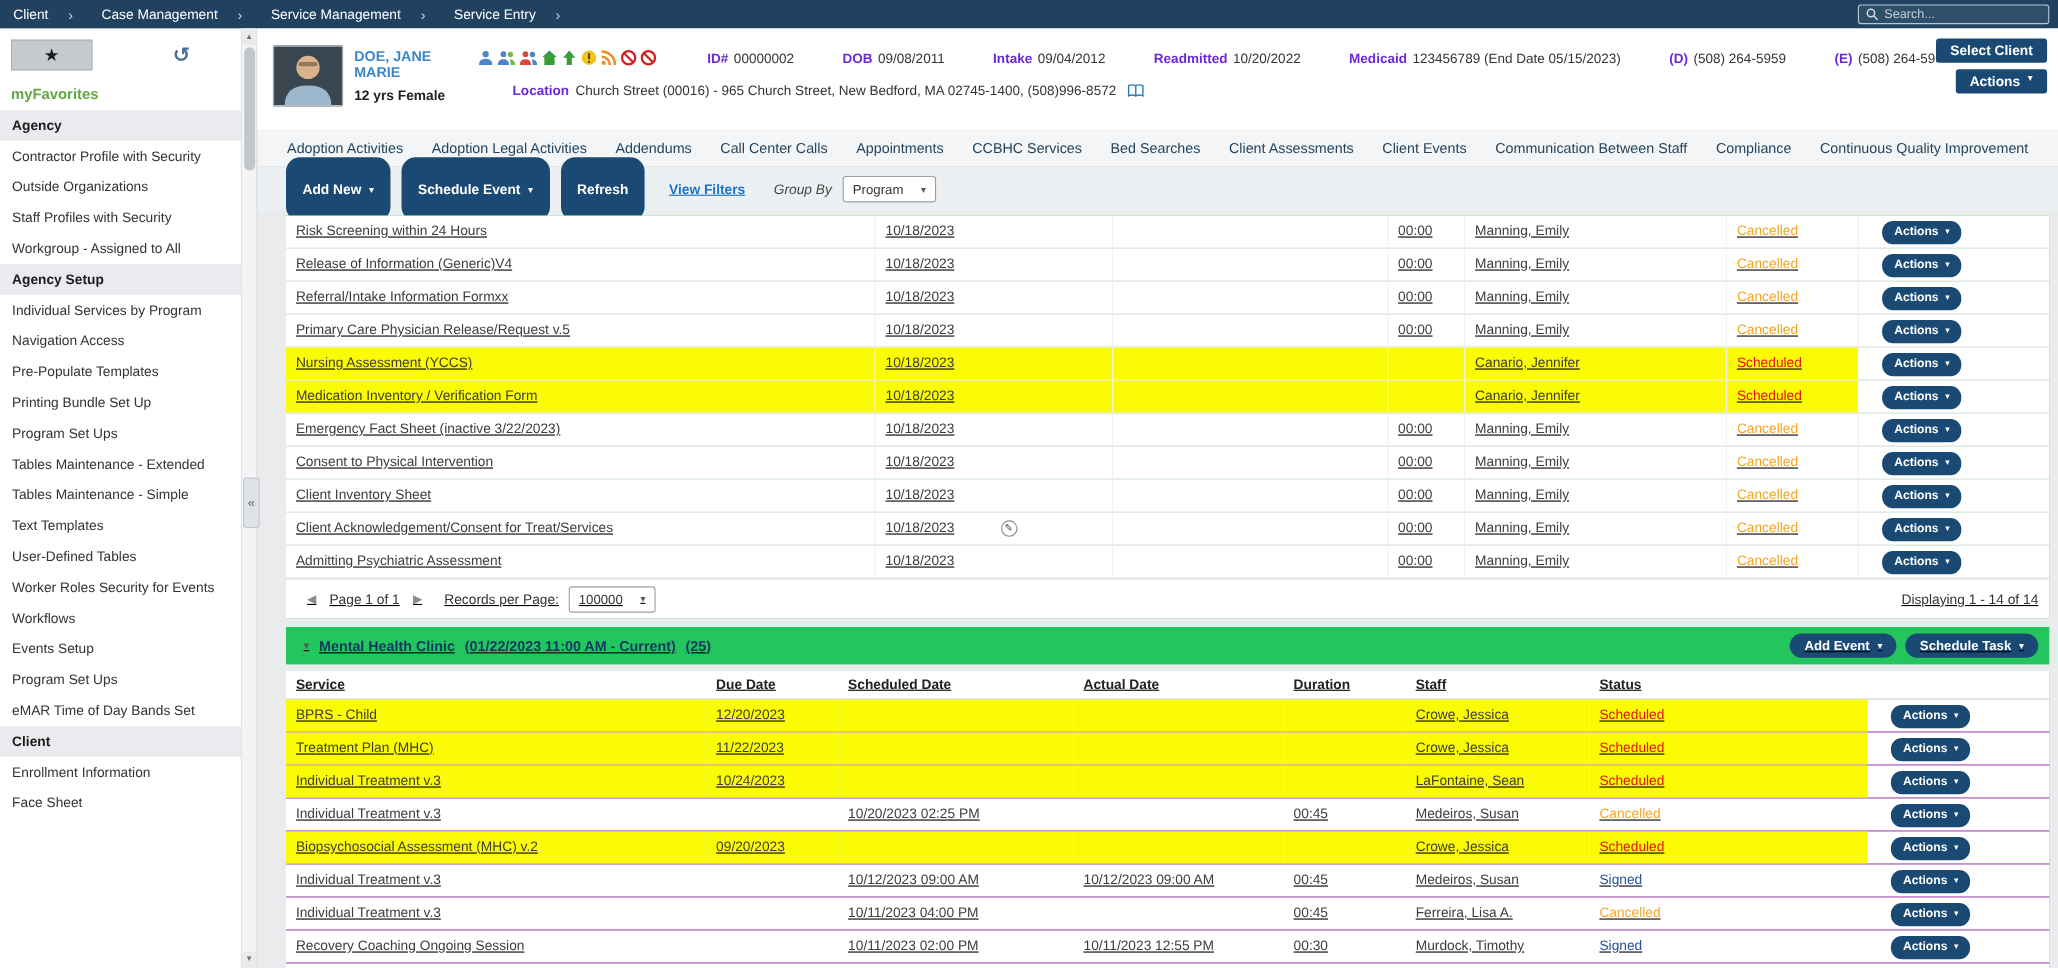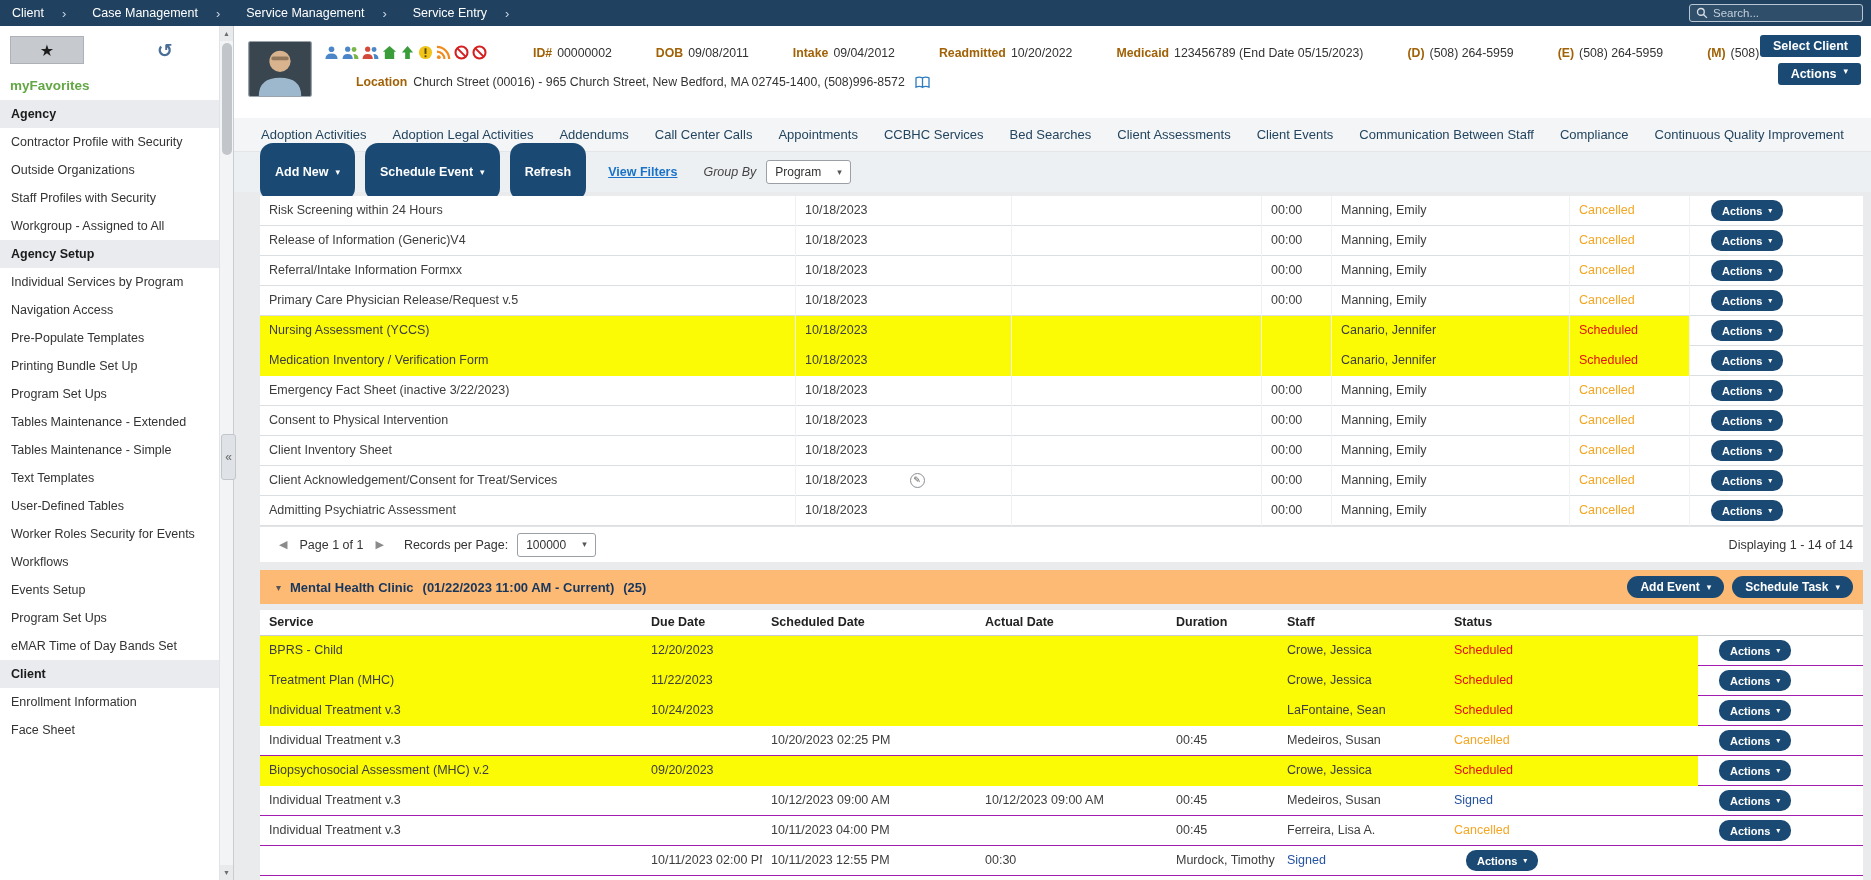--- a/index.html
+++ b/index.html
@@ -39,21 +39,21 @@
   .client-header { background:#fff; height:92px; display:flex; padding:6px 10px 4px 14px; position:relative; flex:none; }
   .photo { width:64px; height:56px; border:1px solid #9aa3ad; border-radius:2px; overflow:hidden; margin-top:9px; flex:none; cursor:pointer; }
   .name-block { margin:11px 0 0 10px; width:100px; flex:none; }
   .client-name { color:#3a87c8; font-weight:bold; font-size:13px; line-height:15px; }
   .client-demo { font-weight:bold; font-size:12.5px; color:#222; margin-top:7px; }
   .info-block { margin:0 100px 0 12px; padding-top:13px; flex:1; min-width:0; overflow:hidden; }
   .info-line1 { display:flex; align-items:center; gap:12px; font-size:12.3px; white-space:nowrap; }
   .hdr-icons { display:flex; gap:3px; align-items:center; margin-right:2px; }
   .hdr-icon { display:inline-flex; cursor:pointer; }
   .field { display:inline-flex; gap:5px; }
-  .f-label { font-weight:bold; color:#a16207;padding-left:32px; }
+  .f-label { font-weight:bold; color:#6d28d9;padding-left:32px; }
   .f-value { color:#333; }
   .info-line2 { margin-top:15px; font-size:12.3px; display:flex; gap:6px; align-items:center; white-space:nowrap; }
   .book-icon { display:inline-flex; margin-left:4px; cursor:pointer; }
   .header-buttons { position:absolute; right:10px; top:9px; display:flex; flex-direction:column; align-items:flex-end; gap:6px; z-index:4; }
 
   .btn { background:#1a4a74; color:#fff; border:none; cursor:pointer; font-family:inherit; }
   .btn-rect { border-radius:3px; font-size:12.5px; font-weight:bold; padding:4px 13px; display:inline-flex; align-items:flex-start; gap:7px; }
   .btn-pill { border-radius:13px; font-size:12.5px; font-weight:bold; padding:22px 15px; display:inline-flex; align-items:center; gap:7px; }
   .btn-mid  { border-radius:12px; font-size:12px; font-weight:bold; padding:4px 13px; display:inline-flex; align-items:center; gap:7px; }
   .btn-sm   { border-radius:10px; font-size:11px; font-weight:bold; padding:3px 11px; margin:4px 0 0 12px; display:inline-flex; align-items:center; gap:6px; height:21px; }
@@ -63,21 +63,21 @@
   .tabs-row { background:#f3f5f6; height:34px; display:flex; align-items:center; padding-left:14px; border-bottom:1px solid #e3e6e8; flex:none; }
   .tab { font-size:13px; color:#24455f; padding:0 13px; cursor:pointer; white-space:nowrap; }
 
   .toolbar { background:#edf0f2; height:40px; display:flex; align-items:center; padding-left:26px; gap:10px; flex:none; }
   .link { color:#1a73c8; text-decoration:underline; font-size:12.5px; font-weight:bold; margin-left:12px; cursor:pointer; }
   .group-by { font-style:italic; color:#444; font-size:12.5px; margin-left:16px; }
   .select { background:#fff; border:1px solid #9aa0a6; border-radius:3px; height:24px; display:inline-flex; align-items:center; padding:0 8px; gap:16px; font-size:12px; color:#333; cursor:pointer; }
   .select .caret { color:#555; }
 
   .content-body { flex:1; padding:4px 8px 0 26px; overflow:hidden; }
-  .panel { background:#fdba74; }
+  .panel { background:#22c55e;text-decoration:underline; }
 
   .t1-row { display:grid; grid-template-columns:536px 216px 250px 70px 238px 120px 1fr; height:30px; border-bottom:1px solid #dcdfe2; background:#fff; cursor:default; }
   .c { font-size:12.5px; color:#3d3d3d; line-height:29px; padding:0 9px; white-space:nowrap; overflow:hidden; border-right:1px solid #f0f1f2; }
   .c-actions { border-right:none; overflow:visible; }
   .t1-row.hl > .c:not(.c-actions) { background:#fbfb05; }
 
   .is-cancelled { color:#f5a623; }
   .is-scheduled { color:#e31212; }
   .is-signed { color:#2553a0; }
 
@@ -255,20 +255,27 @@
   <section class="content">
 
     <div class="client-header">
       <div class="photo">
         <svg viewBox="0 0 64 56" width="62" height="54">
           <rect width="64" height="56" fill="#39464f"></rect>
           <circle cx="32" cy="20" r="11" fill="#d8b38e"></circle>
           <rect x="23" y="15" width="18" height="4" rx="2" fill="#5a4632" opacity="0.55"></rect>
           <path d="M10 56 Q10 37 32 37 Q54 37 54 56 Z" fill="#9db8cc"></path>
         </svg>
+      </div>
+      <div class="name-block">
+        <div class="client-name">
+          <span>DOE, JANE</span><br>
+          <span>MARIE</span>
+        </div>
+        <div class="client-demo">12 yrs Female</div>
       </div>
       <div class="info-block">
         <div class="info-line1">
           <span class="hdr-icons">
 
               <span class="hdr-icon">
                 <svg width="15" height="15" viewBox="0 0 16 16">
                   <circle cx="8" cy="4.5" r="3" fill="#4a86c8"></circle>
                   <path d="M1.5 15 Q1.5 9 8 9 Q14.5 9 14.5 15 Z" fill="#4a86c8"></path>
                 </svg>
@@ -766,20 +773,21 @@
             <div class="c"><span class="is-cancelled">Cancelled</span></div>
             <div class="c c-actions">
               <button class="btn btn-sm">
                 <span>Actions</span>
                 <span class="caret">▾</span>
               </button>
             </div>
           </div>
 
           <div class="t2-row">
+            <div class="c">Recovery Coaching Ongoing Session</div>
             <div class="c"></div>
             <div class="c">10/11/2023 02:00 PM</div>
             <div class="c">10/11/2023 12:55 PM</div>
             <div class="c">00:30</div>
             <div class="c">Murdock, Timothy</div>
             <div class="c"><span class="is-signed">Signed</span></div>
             <div class="c c-actions">
               <button class="btn btn-sm">
                 <span>Actions</span>
                 <span class="caret">▾</span>

